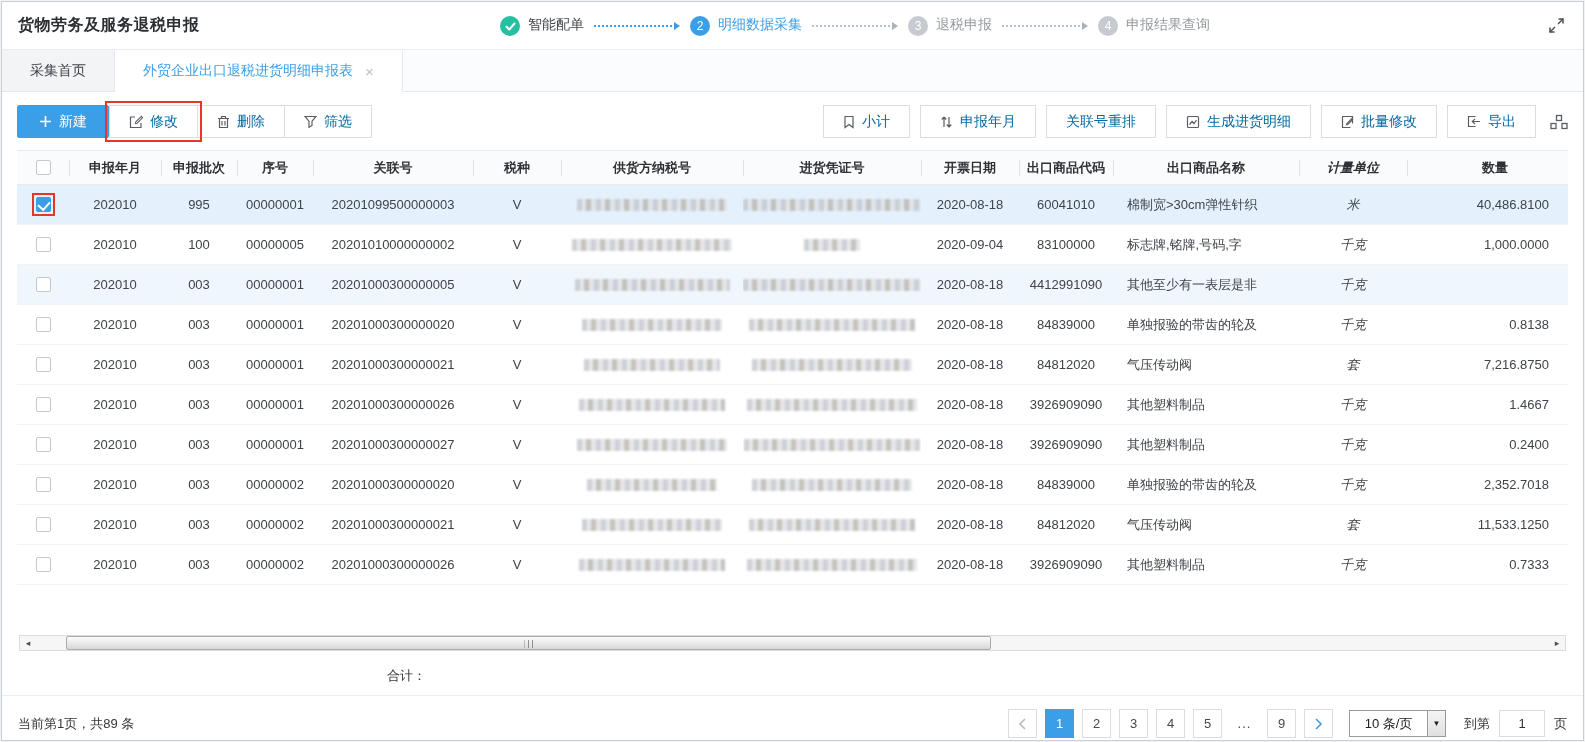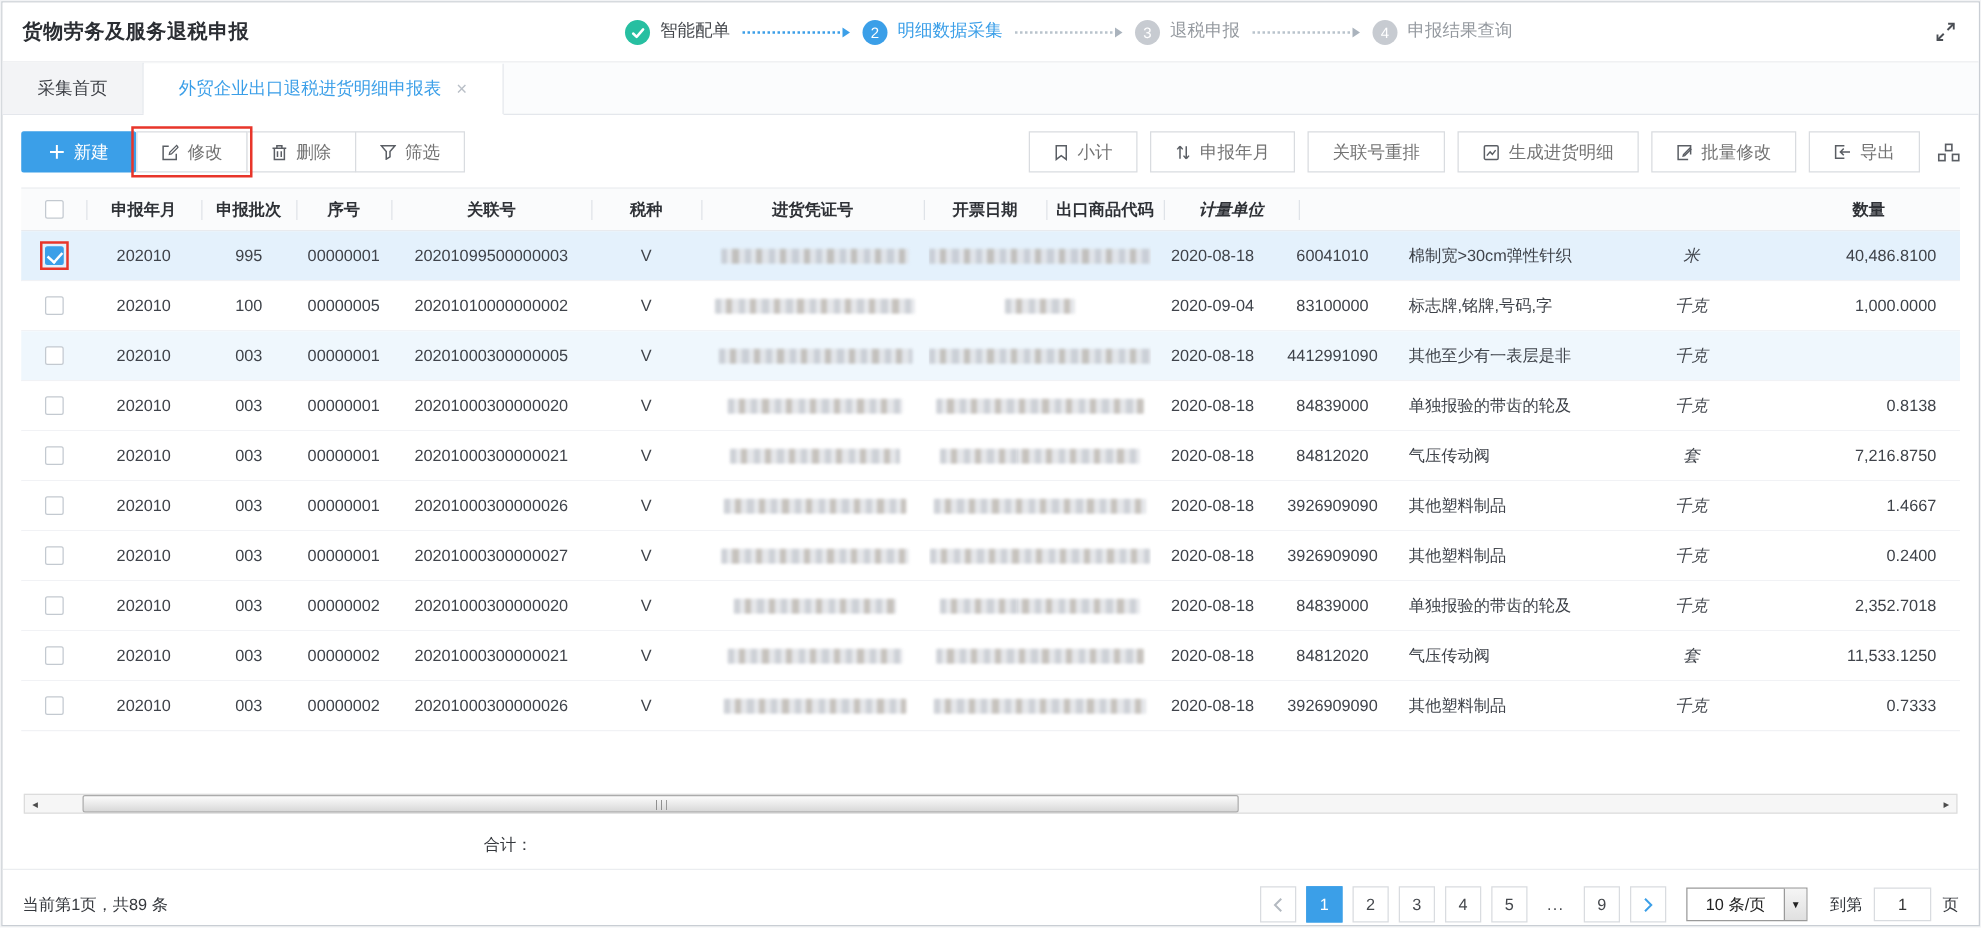--- a/index.html
+++ b/index.html
@@ -28,21 +28,21 @@
 
   
   .tabbar { display:flex; align-items:flex-end; height:42px; background:#fbfcfd; border-bottom:1px solid #e4e7ec; padding-left:0; }
   .tab { height:41px; display:flex; align-items:center; padding:0 28px; font-size:14px; color:#3c3f45; background:#f3f4f6; border-right:1px solid #e4e7ec; cursor:pointer; white-space:nowrap; }
   .tab.first { border-left:none; }
   .tab.active { background:#fff; color:#3b9fe8; margin-bottom:-1px; border-bottom:1px solid #fff; }
   .tab-close { margin-left:12px; color:#b9bfc7; font-size:15px; line-height:1; }
 
   
   .toolbar { display:flex; align-items:flex-end; padding:13px 15px 12px 15px; }
-  .btn { height:33px; display:inline-flex; align-items:center; gap:7px; font-size:14px; background:#fff; border:1px solid #d9dcе0; border:1px solid #d9dce0; color:#737373; padding:14px 19px; cursor:pointer; white-space:nowrap; }
+  .btn { height:33px; display:inline-flex; align-items:center; gap:7px; font-size:14px; background:#fff; border:1px solid #d9dcе0; border:1px solid #d9dce0; color:#0369a1; padding:14px 19px; cursor:pointer; white-space:nowrap; }
   .btn svg { flex:none; }
   .btn-primary { background:#3b9fe8; border-color:#3b9fe8; color:#fff; border-radius:2px; padding:0 21px; }
   .grp .btn + .btn, .grp .red-wrap + .btn { margin-left:-1px; }
   .grp { display:flex; }
   .tools-right { margin-left:auto; display:flex; align-items:center; gap:10px; }
   .red-wrap { position:relative; display:inline-flex; }
   .red-wrap::after { content:""; position:absolute; inset:-4px; border:2px solid #e8352a; pointer-events:none; z-index:5; }
   .cols-icon { margin-left:4px; display:flex; align-items:center; cursor:pointer; }
 
   
@@ -230,23 +230,25 @@
   <div class="tbl">
     <div class="thead">
       <div class="th c-check">
           <span class="checkbox"></span>
         </div>
       <div class="th c-ym">申报年月</div>
       <div class="th c-batch">申报批次</div>
       <div class="th c-seq">序号</div>
       <div class="th c-assoc">关联号</div>
       <div class="th c-tax">税种</div>
+      <div class="th c-sup">供货方纳税号</div>
       <div class="th c-vou">进货凭证号</div>
       <div class="th c-date">开票日期</div>
       <div class="th c-code">出口商品代码</div>
+      <div class="th c-name" style="justify-content:center;padding-left:0;">出口商品名称</div>
       <div class="th c-unit">计量单位</div>
       <div class="th c-qty" style="justify-content:flex-end;padding-right:60px;">数量</div>
     </div>
     <div id="tbody">
         <div class="tr selected">
     <div class="td c-check">
             <span class="cb-red">
               <span class="checkbox checked"></span>
             </span>
           </div>

